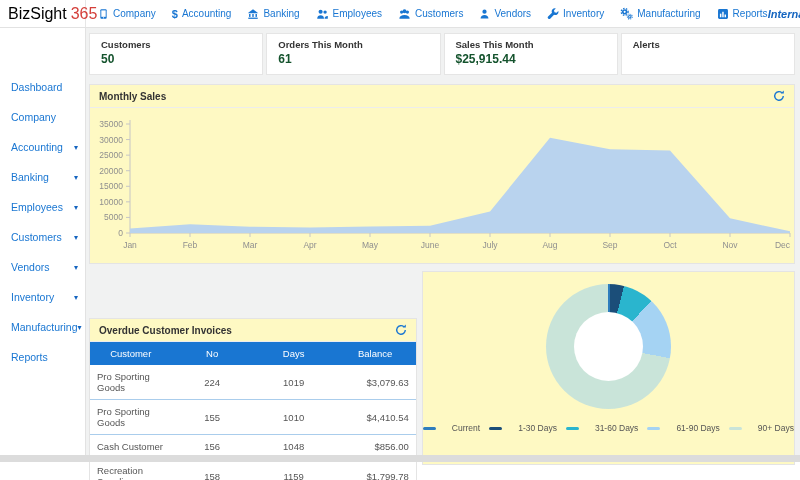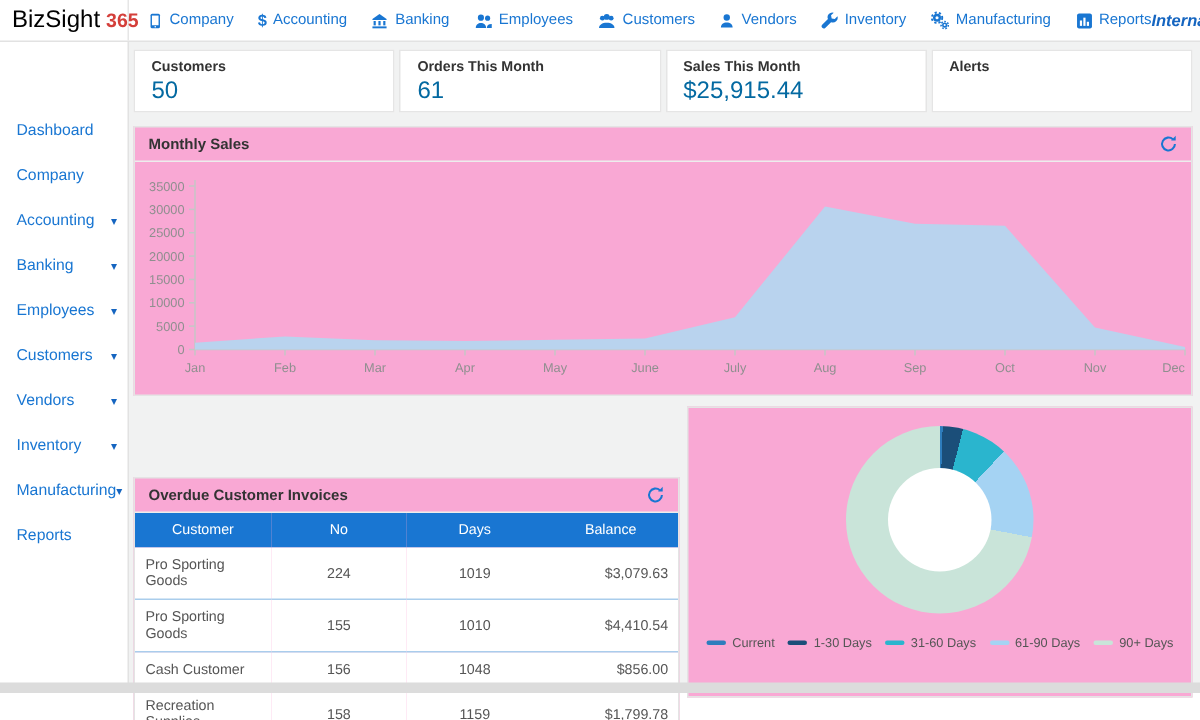--- a/index.html
+++ b/index.html
@@ -3,43 +3,43 @@
 <meta charset="utf-8">
 <style>
   * { margin:0; padding:0; box-sizing:border-box; }
   html,body { width:800px; height:480px; overflow:hidden; background:#fff;
     font-family:"Liberation Sans","DejaVu Sans",sans-serif; }
   .app { width:800px; height:462px; position:relative; display:flex; flex-direction:column; }
 
   
   header { height:28px; background:#fff; border-bottom:1px solid #e2e2e2; display:flex; align-items:center; flex:0 0 28px; }
   .logo { width:86px; height:100%; display:flex; align-items:center; gap:3px; padding-left:5px; border-right:1px solid #e6e6e6; cursor:pointer; }
-  .logo .brand-accent { font-size:13px; font-weight:bold; color:#d43f3a; margin-left:1px; }
+  .logo .brand-accent { font-size:16px; font-weight:normal; color:#d43f3a; margin-left:1px; }
   nav.topnav { display:flex; align-items:center; gap:16px; padding-left:12px; flex:1; }
   .nav-item { display:flex; align-items:center; gap:4px; color:#1976d2; font-size:10px; cursor:pointer; text-decoration:none; white-space:nowrap; }
   .nav-item .glyph { font-weight:bold; font-size:11px; }
   .company-name { font-size:11px; font-weight:bold; font-style:italic; color:#1565c0; margin-right:10px; white-space:nowrap; cursor:pointer; }
 
   
   .body-wrap { flex:1; display:flex; min-height:0; }
   aside.sidebar { width:86px; background:#fff; border-right:1px solid #e2e2e2; padding-top:44px; }
   .side-item { height:30px; display:flex; align-items:center; padding:0 7px 0 11px; font-size:10.5px; color:#1976d2; cursor:pointer; }
   .side-item .lbl { flex:1; }
   .side-item .caret { color:#1565c0; font-size:8px; }
 
   main { flex:1; background:#f1f2f2; padding:5px 5px 0 3px; min-width:0; }
 
   
   .cards { display:flex; gap:3px; margin-bottom:9px; }
   .card { flex:1; background:#fff; border:1px solid #e5e5e5; height:42px; padding:5px 11px; cursor:pointer; }
   .card .card-label { font-size:9.5px; font-weight:bold; color:#333; }
-  .card .card-value { font-size:16px; color:#0369a1; margin-top:2px; }
-
-  
-  .panel { background:#f9a8d4; border:1px solid #e4e4e4; }
+  .card .card-value { font-size:12px; color:#14532d; margin-top:2px;font-weight:bold; }
+
+  
+  .panel { background:#fef9c3; border:1px solid #e4e4e4; }
   .panel-head { display:flex; align-items:center; padding:5px 9px; border-bottom:1px solid #ededed; }
   .panel-title { font-size:10px; font-weight:bold; color:#333; flex:1; }
   .icon-btn { background:none; border:none; cursor:pointer; padding:0 0 0 8px; display:flex; align-items:center; }
 
   .sales-panel { height:180px; margin-bottom:7px; }
   .chart-wrap { padding:4px 2px 0 4px; }
 
   .bottom-row { display:flex; gap:5px; }
   .invoices-panel { flex:52; height:194px; display:flex; flex-direction:column;margin-top:47px; }
   .balances-panel { flex:48; height:194px; display:flex; flex-direction:column; }
@@ -50,21 +50,21 @@
   table.inv td { font-size:9.5px; color:#555; padding:6px 7px; border-bottom:1px solid #aacdec; background:#fff; }
   table.inv td:first-child { text-align:left; }
   table.inv td:nth-child(2), table.inv td:nth-child(3) { text-align:center; }
   table.inv td:last-child { text-align:right; }
 
   
   .donut-area { flex:1; display:flex; flex-direction:column; align-items:center; }
   .donut { width:125px; height:125px; border-radius:50%; margin-top:12px; position:relative; cursor:pointer; }
   .donut::after { content:""; position:absolute; left:50%; top:50%; width:69px; height:69px; margin:-34.5px 0 0 -34.5px; background:#fff; border-radius:50%; }
   .legend { display:flex; gap:9px; margin-top:14px; align-items:center; }
-  .legend-item { display:flex; align-items:center; gap:4px; font-size:8.5px; color:#555; cursor:pointer; white-space:nowrap; }
+  .legend-item { display:flex; align-items:center; gap:16px; font-size:8.5px; color:#555; cursor:pointer; white-space:nowrap; }
   .legend-swatch { width:13px; height:3px; border-radius:2px; }
 
   .bottom-strip { position:absolute; left:0; bottom:0; width:800px; height:7px; background:#dcdcdc; }
 
   svg text { font-family:"Liberation Sans","DejaVu Sans",sans-serif; }
 </style>
 </head>
 <body>
 
 <div class="app">

